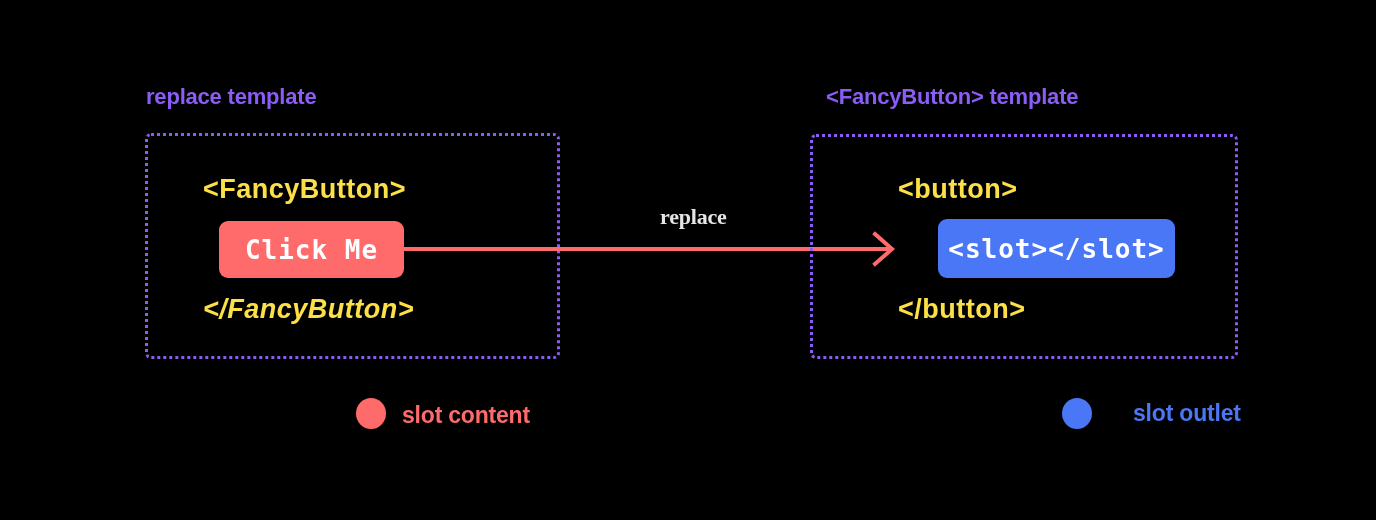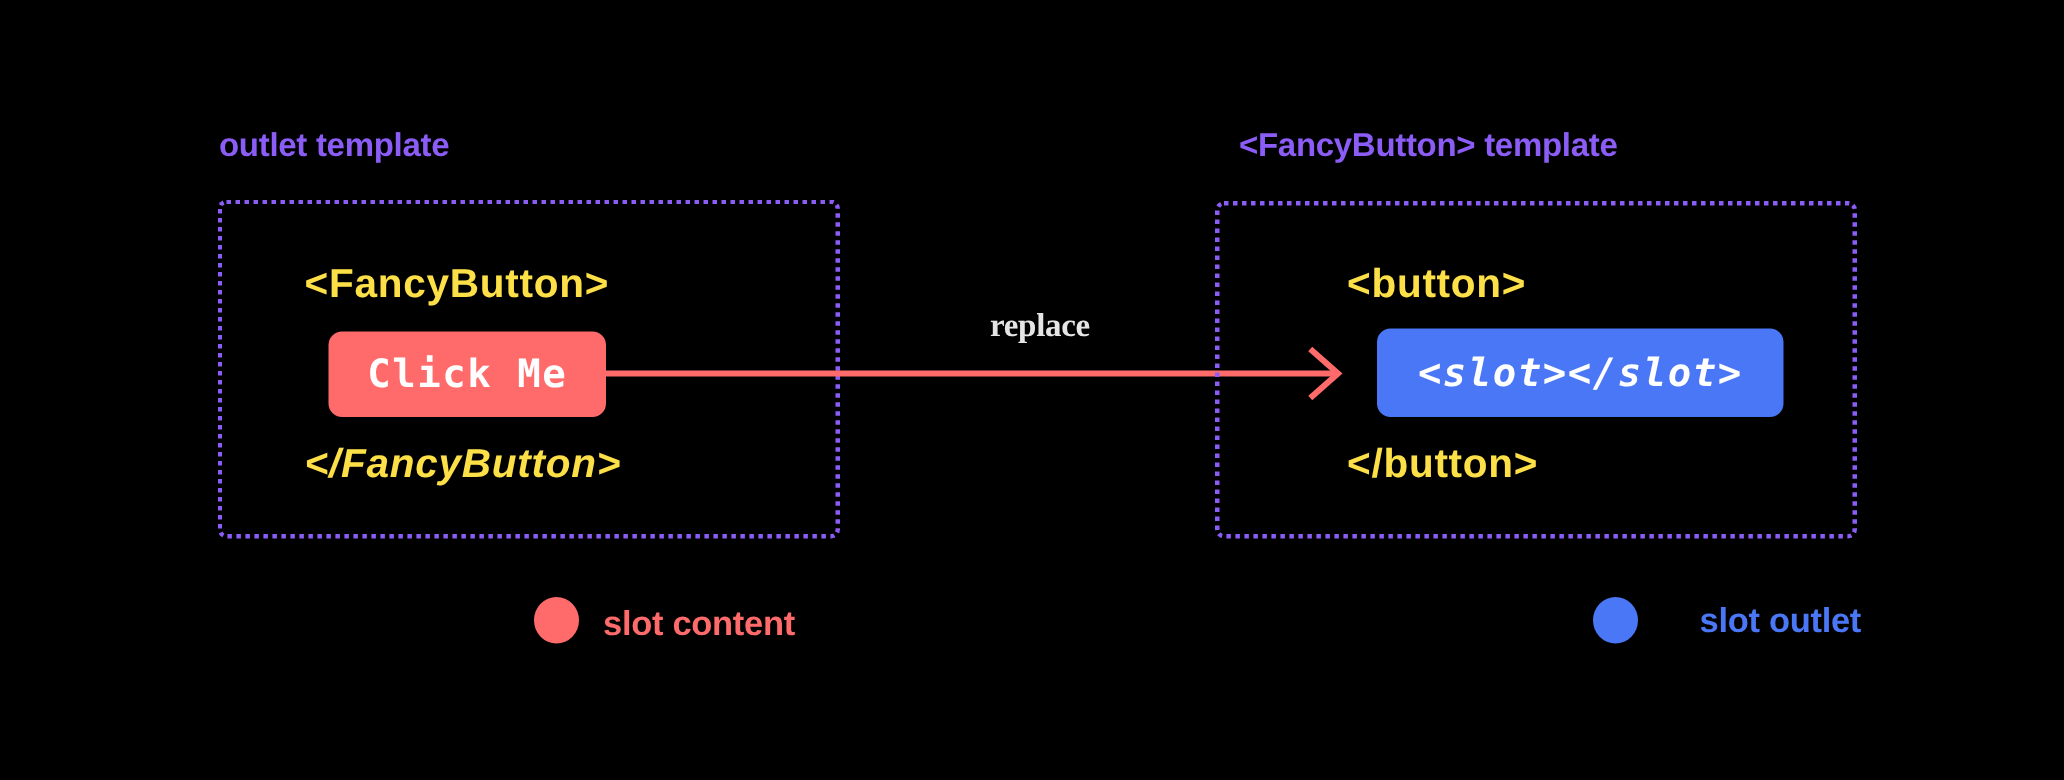--- a/index.html
+++ b/index.html
@@ -75,23 +75,22 @@
     font-size: 26px;
     letter-spacing: 1px;
     color: #ffffff;
     white-space: nowrap;
   }
   #chip-slot-content {
     left: 219px; top: 221px; width: 185px; height: 57px;
     background: #ff6b6b;
   }
   #chip-slot-outlet {
-    left: 918px; top: 219px; width: 271px; height: 59px;
+    left: 938px; top: 219px; width: 237px; height: 59px;
     background: #4a77f5;
-    font-style: italic;
   }
 
   
   #arrow-replace {
     position: absolute;
     left: 403px;
     top: 226px;
     width: 496px;
     height: 46px;
     overflow: visible;
@@ -133,21 +132,21 @@
     letter-spacing: -0.2px;
   }
   #legend-label-content { color: #ff6b6b; }
   #legend-label-outlet  { color: #4a77f5; }
 </style>
 </head>
 <body>
 
 <div id="diagram">
 
-  <div class="panel-heading" id="heading-parent">outlet template</div>
+  <div class="panel-heading" id="heading-parent">replace template</div>
 
   <div class="panel-box" id="panel-parent-box">
   </div>
 
   <div class="code-tag" id="tag-open-fancybutton">&lt;FancyButton&gt;</div>
 
   <div class="chip" id="chip-slot-content">Click Me</div>
 
   <div class="code-tag" id="tag-close-fancybutton">&lt;/FancyButton&gt;</div>
 

